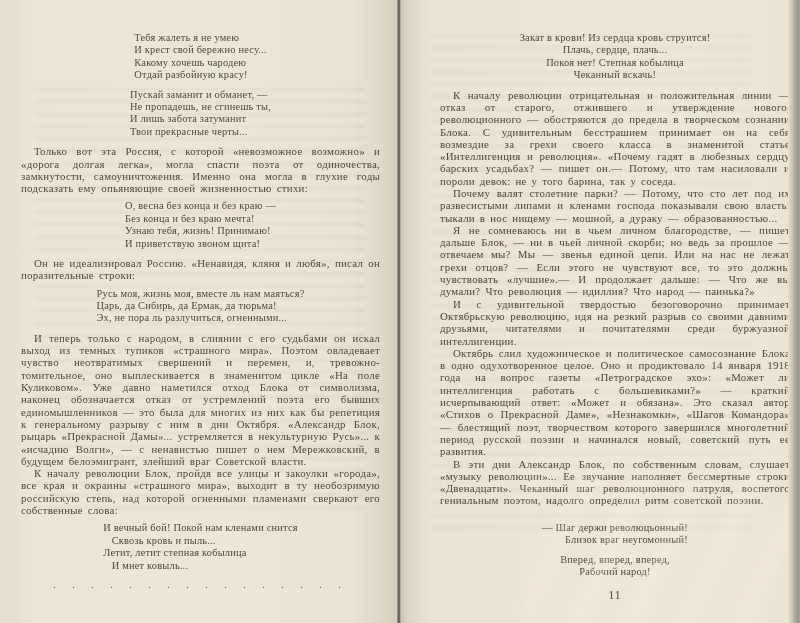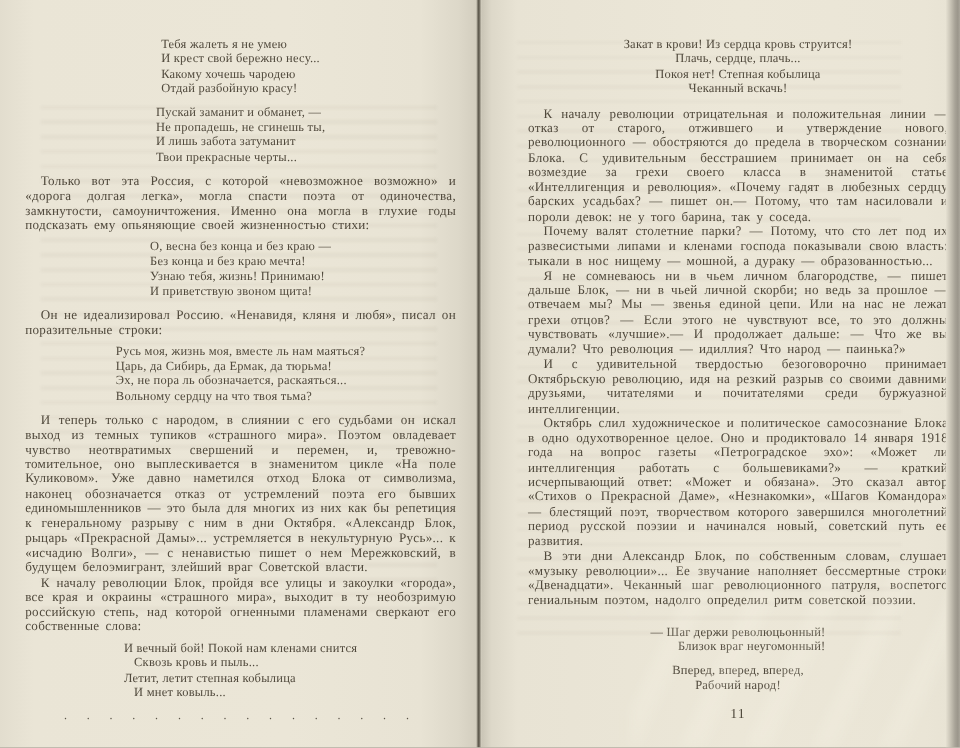--- a/index.html
+++ b/index.html
@@ -93,22 +93,21 @@
         <div class="stanza stanza-left">
           <div class="verse-line">О, весна без конца и без краю —</div>
           <div class="verse-line">Без конца и без краю мечта!</div>
           <div class="verse-line">Узнаю тебя, жизнь! Принимаю!</div>
           <div class="verse-line">И приветствую звоном щита!</div>
         </div>
         <p class="para">Он не идеализировал Россию. «Ненавидя, кляня и любя», писал он поразительные строки:</p>
         <div class="stanza stanza-left">
           <div class="verse-line">Русь моя, жизнь моя, вместе ль нам маяться?</div>
           <div class="verse-line">Царь, да Сибирь, да Ермак, да тюрьма!</div>
-          <div class="verse-line">Эх, не пора ль обозначается, раскаяться...</div>
-          <div class="verse-line">Вольному сердцу на что твоя тьма?</div>
+          <div class="verse-line">Эх, не пора ль разлучиться, огненными...</div>
         </div>
         <p class="para">И теперь только с народом, в слиянии с его судьбами он искал выход из темных тупиков «страшного мира». Поэтом овладевает чувство неотвратимых свершений и перемен, и, тревожно-томительное, оно выплескивается в знаменитом цикле «На поле Куликовом». Уже давно наметился отход Блока от символизма, наконец обозначается отказ от устремлений поэта его бывших единомышленников — это была для многих из них как бы репетиция к генеральному разрыву с ним в дни Октября. «Александр Блок, рыцарь «Прекрасной Дамы»... устремляется в некультурную Русь»... к «исчадию Волги», — с ненавистью пишет о нем Мережковский, в будущем белоэмигрант, злейший враг Советской власти.</p>
         <p class="para">К началу революции Блок, пройдя все улицы и закоулки «города», все края и окраины «страшного мира», выходит в ту необозримую российскую степь, над которой огненными пламенами сверкают его собственные слова:</p>
         <div class="stanza stanza-left">
           <div class="verse-line">И вечный бой! Покой нам кленами снится</div>
           <div class="verse-line">   Сквозь кровь и пыль...</div>
           <div class="verse-line">Летит, летит степная кобылица</div>
           <div class="verse-line">   И мнет ковыль...</div>
         </div>
         <div class="dots">. . . . . . . . . . . . . . . .</div>

